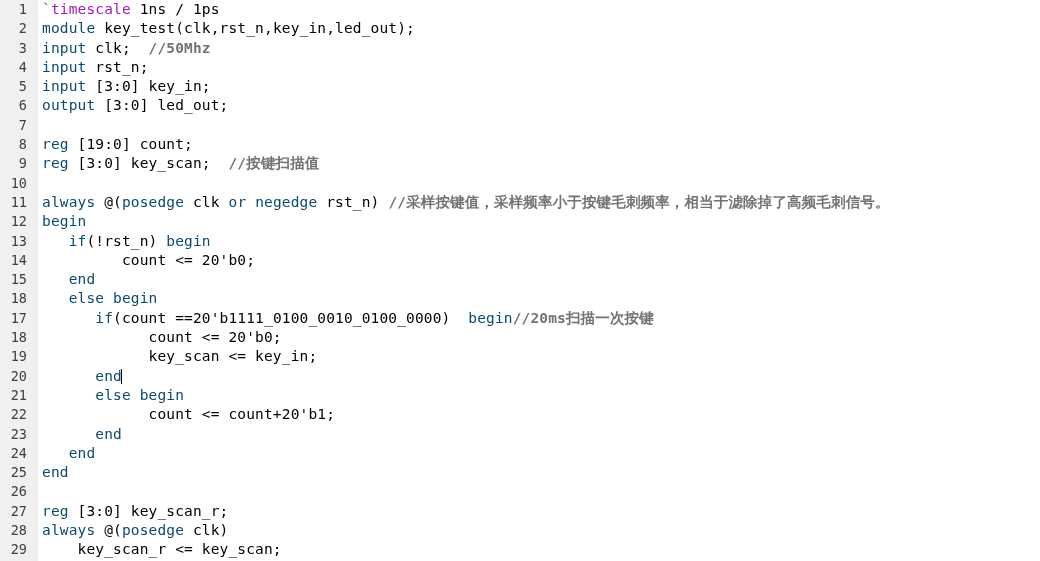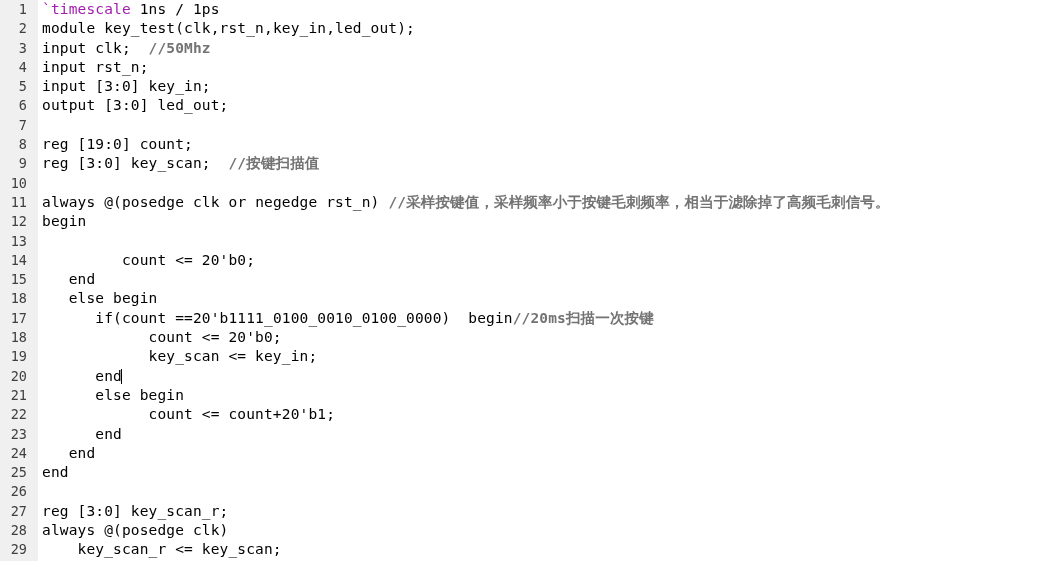--- a/index.html
+++ b/index.html
@@ -54,21 +54,21 @@
   .code {
     position: absolute;
     left: 42px;
     top: 0;
     white-space: pre;
     color: #000000;
     font-family: "DejaVu Sans Mono", "Liberation Mono", monospace;
     letter-spacing: 0.15px;
   }
   .t-plain   { color: #000000; }
-  .t-keyword { color: #000000; margin-top: 44px; }
+  .t-keyword { color: #0c4a6e; margin-top: 44px; }
   .t-comment { color: #737373; font-weight: bold; }
   .t-directive { color: #a21caf; }
   .caret {
     display: inline-block;
     width: 0;
     border-left: 1.4px solid #000000;
     height: 15px;
     vertical-align: -3px;
     margin: 0 -0.7px;
   }
@@ -84,21 +84,21 @@
       <div class="line"><span class="ln">3</span><span class="code"><span class="t-keyword">input</span><span class="t-plain"> clk;  </span><span class="t-comment">//50Mhz</span></span></div>
       <div class="line"><span class="ln">4</span><span class="code"><span class="t-keyword">input</span><span class="t-plain"> rst_n;</span></span></div>
       <div class="line"><span class="ln">5</span><span class="code"><span class="t-keyword">input</span><span class="t-plain"> [3:0] key_in;</span></span></div>
       <div class="line"><span class="ln">6</span><span class="code"><span class="t-keyword">output</span><span class="t-plain"> [3:0] led_out;</span></span></div>
       <div class="line"><span class="ln">7</span><span class="code"></span></div>
       <div class="line"><span class="ln">8</span><span class="code"><span class="t-keyword">reg</span><span class="t-plain"> [19:0] count;</span></span></div>
       <div class="line"><span class="ln">9</span><span class="code"><span class="t-keyword">reg</span><span class="t-plain"> [3:0] key_scan;  </span><span class="t-comment">//按键扫描值</span></span></div>
       <div class="line"><span class="ln">10</span><span class="code"></span></div>
       <div class="line"><span class="ln">11</span><span class="code"><span class="t-keyword">always</span><span class="t-plain"> @(</span><span class="t-keyword">posedge</span><span class="t-plain"> clk </span><span class="t-keyword">or</span><span class="t-plain"> </span><span class="t-keyword">negedge</span><span class="t-plain"> rst_n) </span><span class="t-comment">//采样按键值，采样频率小于按键毛刺频率，相当于滤除掉了高频毛刺信号。</span></span></div>
       <div class="line"><span class="ln">12</span><span class="code"><span class="t-keyword">begin</span></span></div>
-      <div class="line"><span class="ln">13</span></div>
+      <div class="line"><span class="ln">13</span><span class="code"><span class="t-plain">   </span><span class="t-keyword">if</span><span class="t-plain">(!rst_n) </span><span class="t-keyword">begin</span></span></div>
       <div class="line"><span class="ln">14</span><span class="code"><span class="t-plain">         count &lt;= 20'b0;</span></span></div>
       <div class="line"><span class="ln">15</span><span class="code"><span class="t-plain">   </span><span class="t-keyword">end</span></span></div>
       <div class="line"><span class="ln">18</span><span class="code"><span class="t-plain">   </span><span class="t-keyword">else begin</span></span></div>
       <div class="line"><span class="ln">17</span><span class="code"><span class="t-plain">      </span><span class="t-keyword">if</span><span class="t-plain">(count ==20'b1111_0100_0010_0100_0000)  </span><span class="t-keyword">begin</span><span class="t-comment">//20ms扫描一次按键</span></span></div>
       <div class="line"><span class="ln">18</span><span class="code"><span class="t-plain">            count &lt;= 20'b0;</span></span></div>
       <div class="line"><span class="ln">19</span><span class="code"><span class="t-plain">            key_scan &lt;= key_in;</span></span></div>
       <div class="line"><span class="ln">20</span><span class="code"><span class="t-plain">      </span><span class="t-keyword">end</span><span class="caret"></span></span></div>
       <div class="line"><span class="ln">21</span><span class="code"><span class="t-plain">      </span><span class="t-keyword">else begin</span></span></div>
       <div class="line"><span class="ln">22</span><span class="code"><span class="t-plain">            count &lt;= count+20'b1;</span></span></div>
       <div class="line"><span class="ln">23</span><span class="code"><span class="t-plain">      </span><span class="t-keyword">end</span></span></div>

